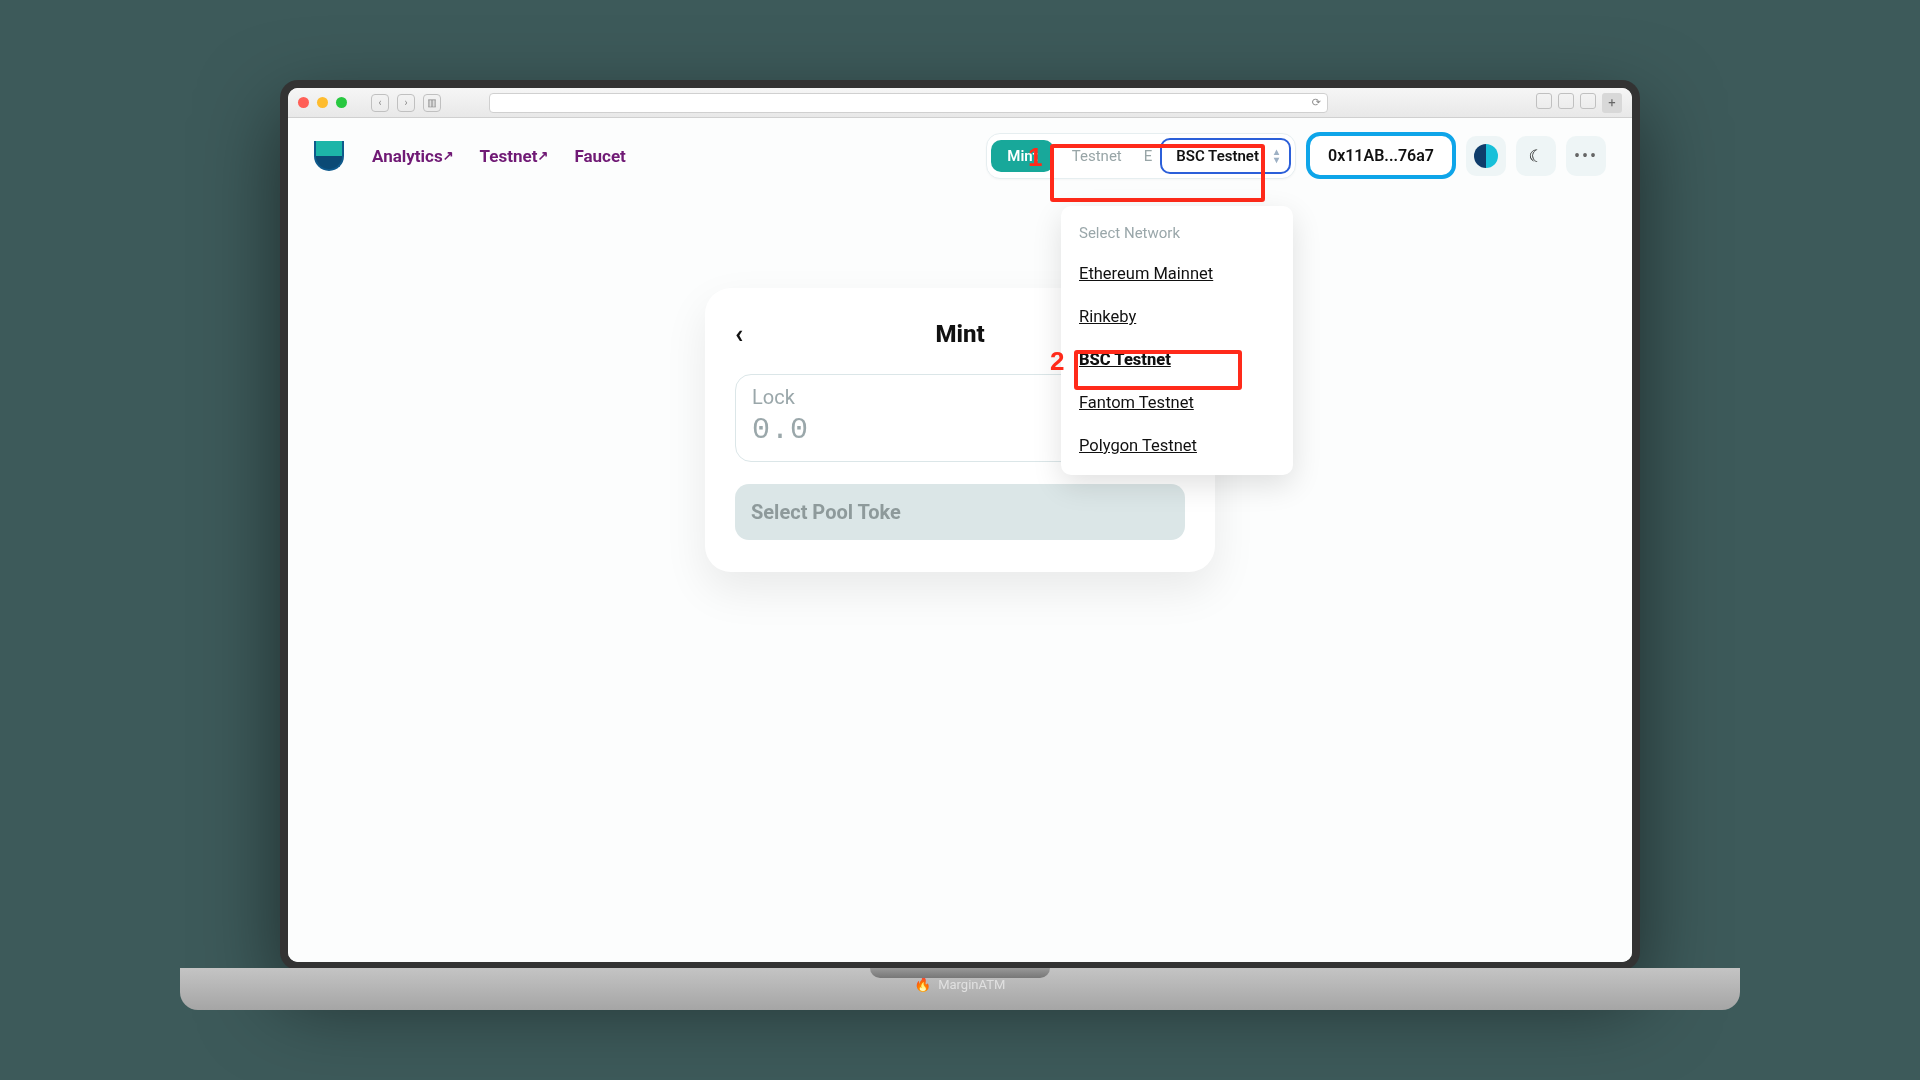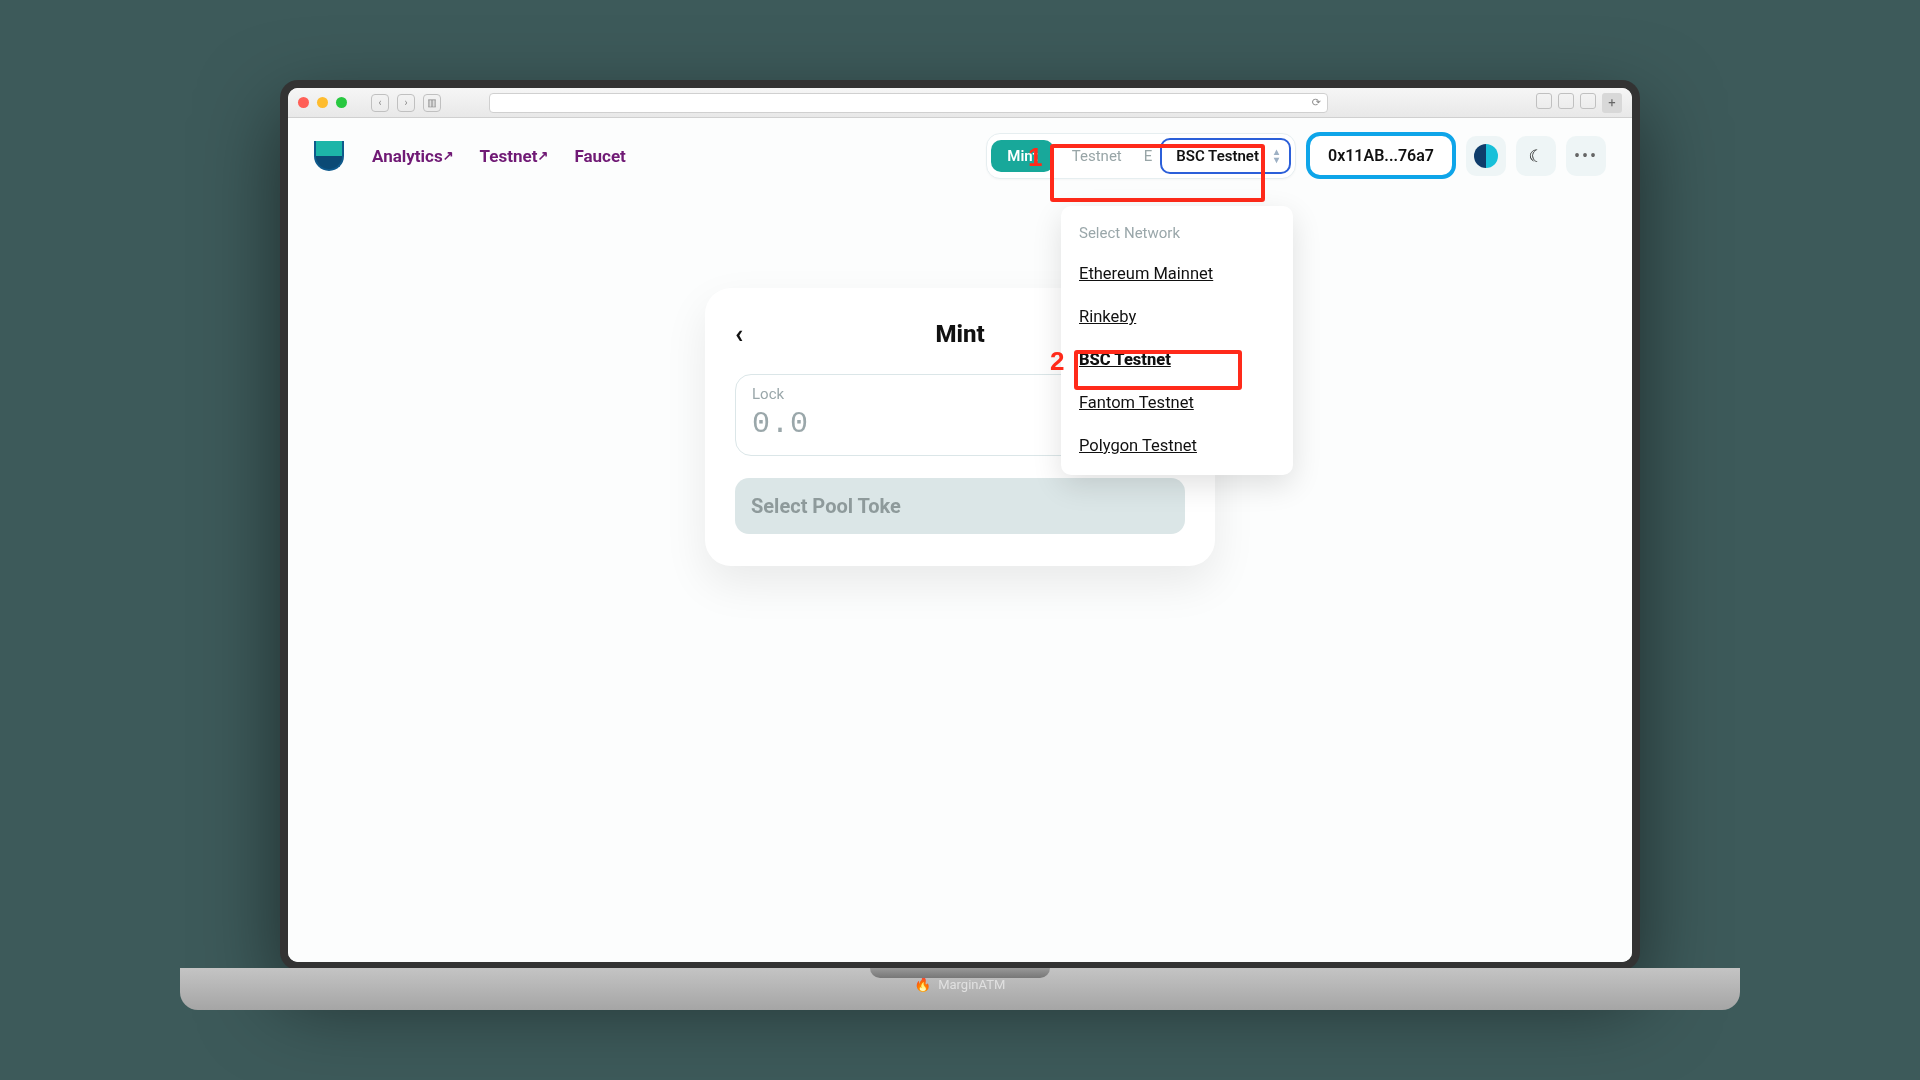--- a/index.html
+++ b/index.html
@@ -139,21 +139,21 @@
   .card {
     position:absolute; left:50%; transform:translateX(-50%); top:170px;
     width:510px; background:#fff; border-radius:26px; padding:28px 30px 32px 30px;
     box-shadow:0 18px 44px rgba(0,0,0,0.08);
   }
   .card-head { display:flex; align-items:center; position:relative; height:36px; margin-bottom:22px;}
   .back-chev { font-size:26px; font-weight:800; color:#111; cursor:pointer;}
   .card-title { position:absolute; left:50%; transform:translateX(-50%); font-weight:800; font-size:24px; color:#111;}
   .input-wrap { border:1px solid #dbe6e8; border-radius:16px; padding:10px 16px 14px 16px; display:flex; align-items:flex-end; justify-content:space-between;}
   .input-col { display:flex; flex-direction:column;}
-  .input-label { color:#9aa7aa; font-size:15px; margin-bottom:4px;}
+  .input-label { color:#9aa7aa; font-size:20px; margin-bottom:4px;}
   .input-val { font-family: "Courier New", monospace; font-size:30px; color:#9aa7aa; letter-spacing:1px;}
   .sel-btn { background:#18a89a; color:#fff; font-weight:700; border-radius:10px; padding:10px 16px; font-size:16px; cursor:pointer; align-self:center;}
   .pool-btn { margin-top:22px; width:100%; background:#dbe6e7; color:#8e9a9b; font-weight:700; font-size:20px; padding:16px; border-radius:14px; text-align:left; cursor:pointer;}
 </style>
 </head>
 <body>
 
 <div class="laptop">
   <div class="laptop-screen">
     <div class="display">

